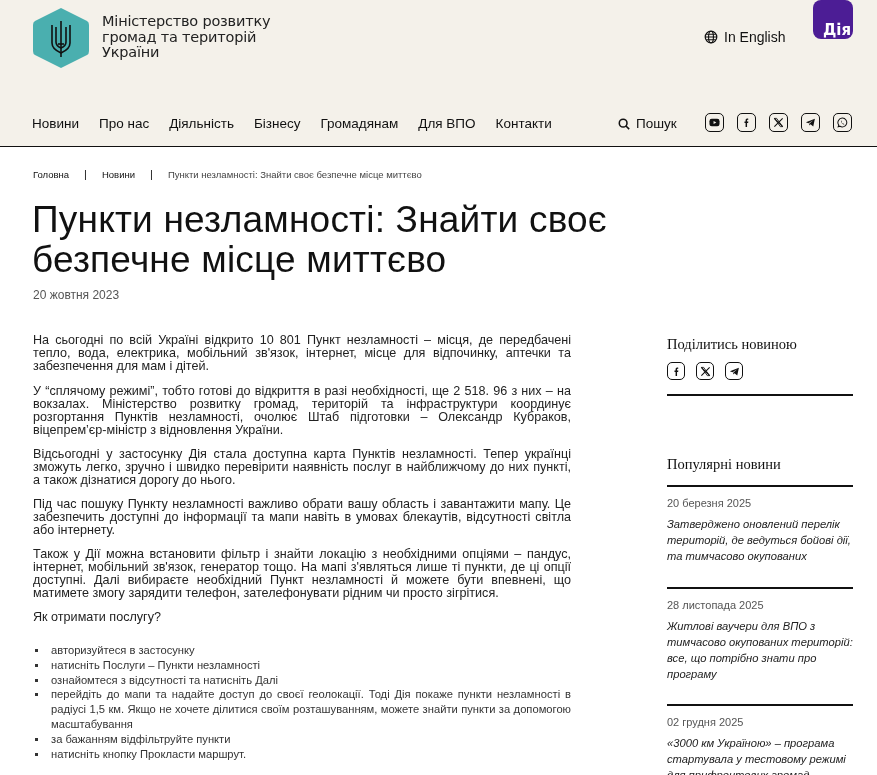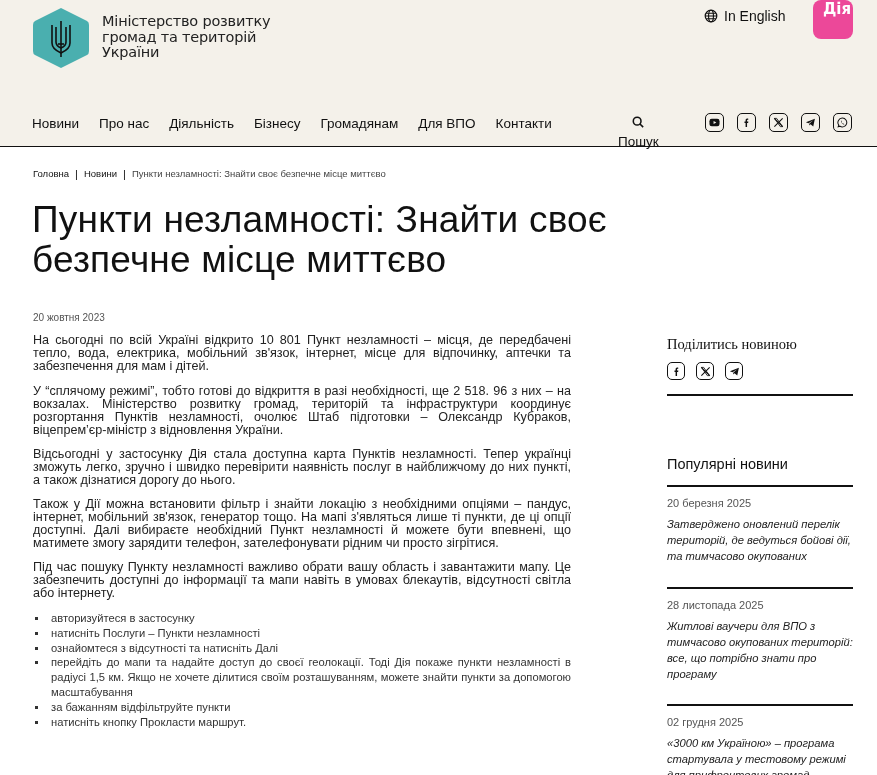--- a/index.html
+++ b/index.html
@@ -3,57 +3,57 @@
   <meta charset="utf-8">
   <style>
     * { box-sizing: border-box; margin: 0; padding: 0; }
     html, body { width: 877px; height: 775px; overflow: hidden; background: #ffffff; }
     body { font-family: "Liberation Sans", sans-serif; color: #111; position: relative; }
 
     
     .header { position: absolute; left: 0; top: 0; width: 877px; height: 147px; background: #f4f1ea; border-bottom: 1.5px solid #111; }
     .logo { position: absolute; left: 32px; top: 7px; width: 58px; height: 62px; }
     .logo-text { position: absolute; left: 102px; top: 14px; font-family: "DejaVu Sans", sans-serif; font-weight: normal; font-size: 14.5px; line-height: 15.5px; color: #222; letter-spacing: -0.2px; }
-    .lang { position: absolute; left: 704px; top: 8px; display: flex; align-items: center; gap: 6px; font-size: 14px; color: #111; cursor: pointer; }
+    .lang { position: absolute; left: 704px; top: 29px; display: flex; align-items: center; gap: 6px; font-size: 14px; color: #111; cursor: pointer; }
     .lang svg { width: 14px; height: 14px; }
-    .diia { position: absolute; left: 813px; top: 0px; width: 40px; height: 39px; background: #ec4899; border-radius: 8px; color: #fff; display: flex; align-items: flex-start; justify-content: center; font-family: "DejaVu Sans", sans-serif; font-weight: bold; font-size: 15px; cursor: pointer; padding-left: 8px; }
+    .diia { position: absolute; left: 813px; top: 0px; width: 40px; height: 39px; background: #4c1d95; border-radius: 8px; color: #fff; display: flex; align-items: flex-end; justify-content: center; font-family: "DejaVu Sans", sans-serif; font-weight: bold; font-size: 15px; cursor: pointer; padding-left: 8px; }
 
     .nav { position: absolute; left: 32px; top: 116px; display: flex; gap: 0; }
     .nav a { font-size: 13.5px; color: #111; text-decoration: none; margin-right: 20px; white-space: nowrap; cursor: pointer; }
-    .search { position: absolute; left: 618px; top: 116px; display: flex; align-items: center; gap: 6px; font-size: 13.5px; color: #111; cursor: pointer; flex-direction: column; }
+    .search { position: absolute; left: 618px; top: 116px; display: flex; align-items: center; gap: 6px; font-size: 13.5px; color: #111; cursor: pointer; }
     .search svg { width: 12px; height: 12px; }
     .socials { position: absolute; left: 705px; top: 113px; display: flex; gap: 13px; }
     .soc { width: 19px; height: 19px; border: 1.4px solid #111; border-radius: 5px; display: flex; align-items: center; justify-content: center; cursor: pointer; }
     .soc svg { width: 11px; height: 11px; }
 
     
-    .breadcrumb { position: absolute; left: 33px; top: 168px; font-size: 9.5px; color: #333; display: flex; align-items: flex-start; gap: 6px; }
+    .breadcrumb { position: absolute; left: 33px; top: 168px; font-size: 9.5px; color: #333; display: flex; align-items: center; gap: 15px; }
     .breadcrumb a { color: #111; text-decoration: none; cursor: pointer; }
     .breadcrumb .sep { color: #111; font-size: 11px; }
     .breadcrumb .current { color: #444; }
 
     .title { position: absolute; left: 32px; top: 200px; width: 700px; font-size: 37px; line-height: 40px; color: #111; letter-spacing: 0.2px; font-weight: normal; }
-    .date { position: absolute; left: 33px; top: 312px; font-size: 10px; color: #555; }
+    .date { position: absolute; left: 33px; top: 288px; font-size: 12px; color: #555; }
 
     
     .article { position: absolute; left: 33px; top: 334px; width: 538px; font-size: 12.6px; line-height: 13px; color: #222; }
     .article p { text-align: justify; margin-bottom: 11px; }
     .article p.tight { margin-bottom: 12px; }
     .article p.q { margin-top: 0; margin-bottom: 19px; text-align: left; }
     .article ul { list-style: none; font-size: 11.2px; line-height: 14.8px; color: #333; }
     .article li { position: relative; padding-left: 18px; text-align: justify; }
     .article li::before { content: ""; position: absolute; left: 2px; top: 6px; width: 3px; height: 3px; background: #333; }
 
     
     .sidebar { position: absolute; left: 667px; top: 336px; width: 186px; }
     .share-title { font-size: 14.5px; color: #111; font-family: Liberation Serif, serif; }
     .share-icons { display: flex; gap: 11px; margin-top: 9px; }
     .share-icons .soc { width: 18px; height: 18px; }
     .rule { height: 1.5px; background: #111; }
-    .pop-title { position: absolute; left: 0; top: 120px; font-size: 14.5px; color: #111; }
+    .pop-title { position: absolute; left: 0; top: 120px; font-size: 14.5px; color: #111; font-family: Liberation Serif, serif; }
     .news { position: absolute; left: 0; width: 186px; }
     .news .rule { margin-bottom: 10px; }
     .news .nd { font-size: 11px; color: #555; margin-bottom: 7px; }
     .news .nt { font-size: 11.2px; line-height: 16.3px; color: #222; cursor: pointer; font-style: italic; }
   </style>
 </head>
 <body>
 
 <header class="header">
   <div class="logo">
@@ -145,22 +145,23 @@
   <span class="current">Пункти незламності: Знайти своє безпечне місце миттєво</span>
 </div>
 
 <h1 class="title">Пункти незламності: Знайти своє безпечне місце миттєво</h1>
 <div class="date">20 жовтня 2023</div>
 
 <article class="article">
   <p class="tight">На сьогодні по всій Україні відкрито 10 801 Пункт незламності – місця, де передбачені тепло, вода, електрика, мобільний зв'язок, інтернет, місце для відпочинку, аптечки та забезпечення для мам і дітей.</p>
   <p>У “сплячому режимі”, тобто готові до відкриття в разі необхідності, ще 2 518. 96 з них – на вокзалах. Міністерство розвитку громад, територій та інфраструктури координує розгортання Пунктів незламності, очолює Штаб підготовки – Олександр Кубраков, віцепрем’єр-міністр з відновлення України.</p>
   <p>Відсьогодні у застосунку Дія стала доступна карта Пунктів незламності. Тепер українці зможуть легко, зручно і швидко перевірити наявність послуг в найближчому до них пункті, а також дізнатися дорогу до нього.</p>
+  <p>Під час пошуку Пункту незламності важливо обрати вашу область і завантажити мапу. Це забезпечить доступні до інформації та мапи навіть в умовах блекаутів, відсутності світла або інтернету.</p>
   <p>Також у Дії можна встановити фільтр і знайти локацію з необхідними опціями – пандус, інтернет, мобільний зв'язок, генератор тощо. На мапі з'являться лише ті пункти, де ці опції доступні. Далі вибираєте необхідний Пункт незламності й можете бути впевнені, що матимете змогу зарядити телефон, зателефонувати рідним чи просто зігрітися.</p>
-  <p>Під час пошуку Пункту незламності важливо обрати вашу область і завантажити мапу. Це забезпечить доступні до інформації та мапи навіть в умовах блекаутів, відсутності світла або інтернету.</p>
+  <p class="q">Як отримати послугу?</p>
   <ul>
     <li>авторизуйтеся в застосунку</li>
     <li>натисніть Послуги – Пункти незламності</li>
     <li>ознайомтеся з відсутності та натисніть Далі</li>
     <li>перейдіть до мапи та надайте доступ до своєї геолокації. Тоді Дія покаже пункти незламності в радіусі 1,5 км. Якщо не хочете ділитися своїм розташуванням, можете знайти пункти за допомогою масштабування</li>
     <li>за бажанням відфільтруйте пункти</li>
     <li>натисніть кнопку Прокласти маршрут.</li>
   </ul>
 </article>
 

